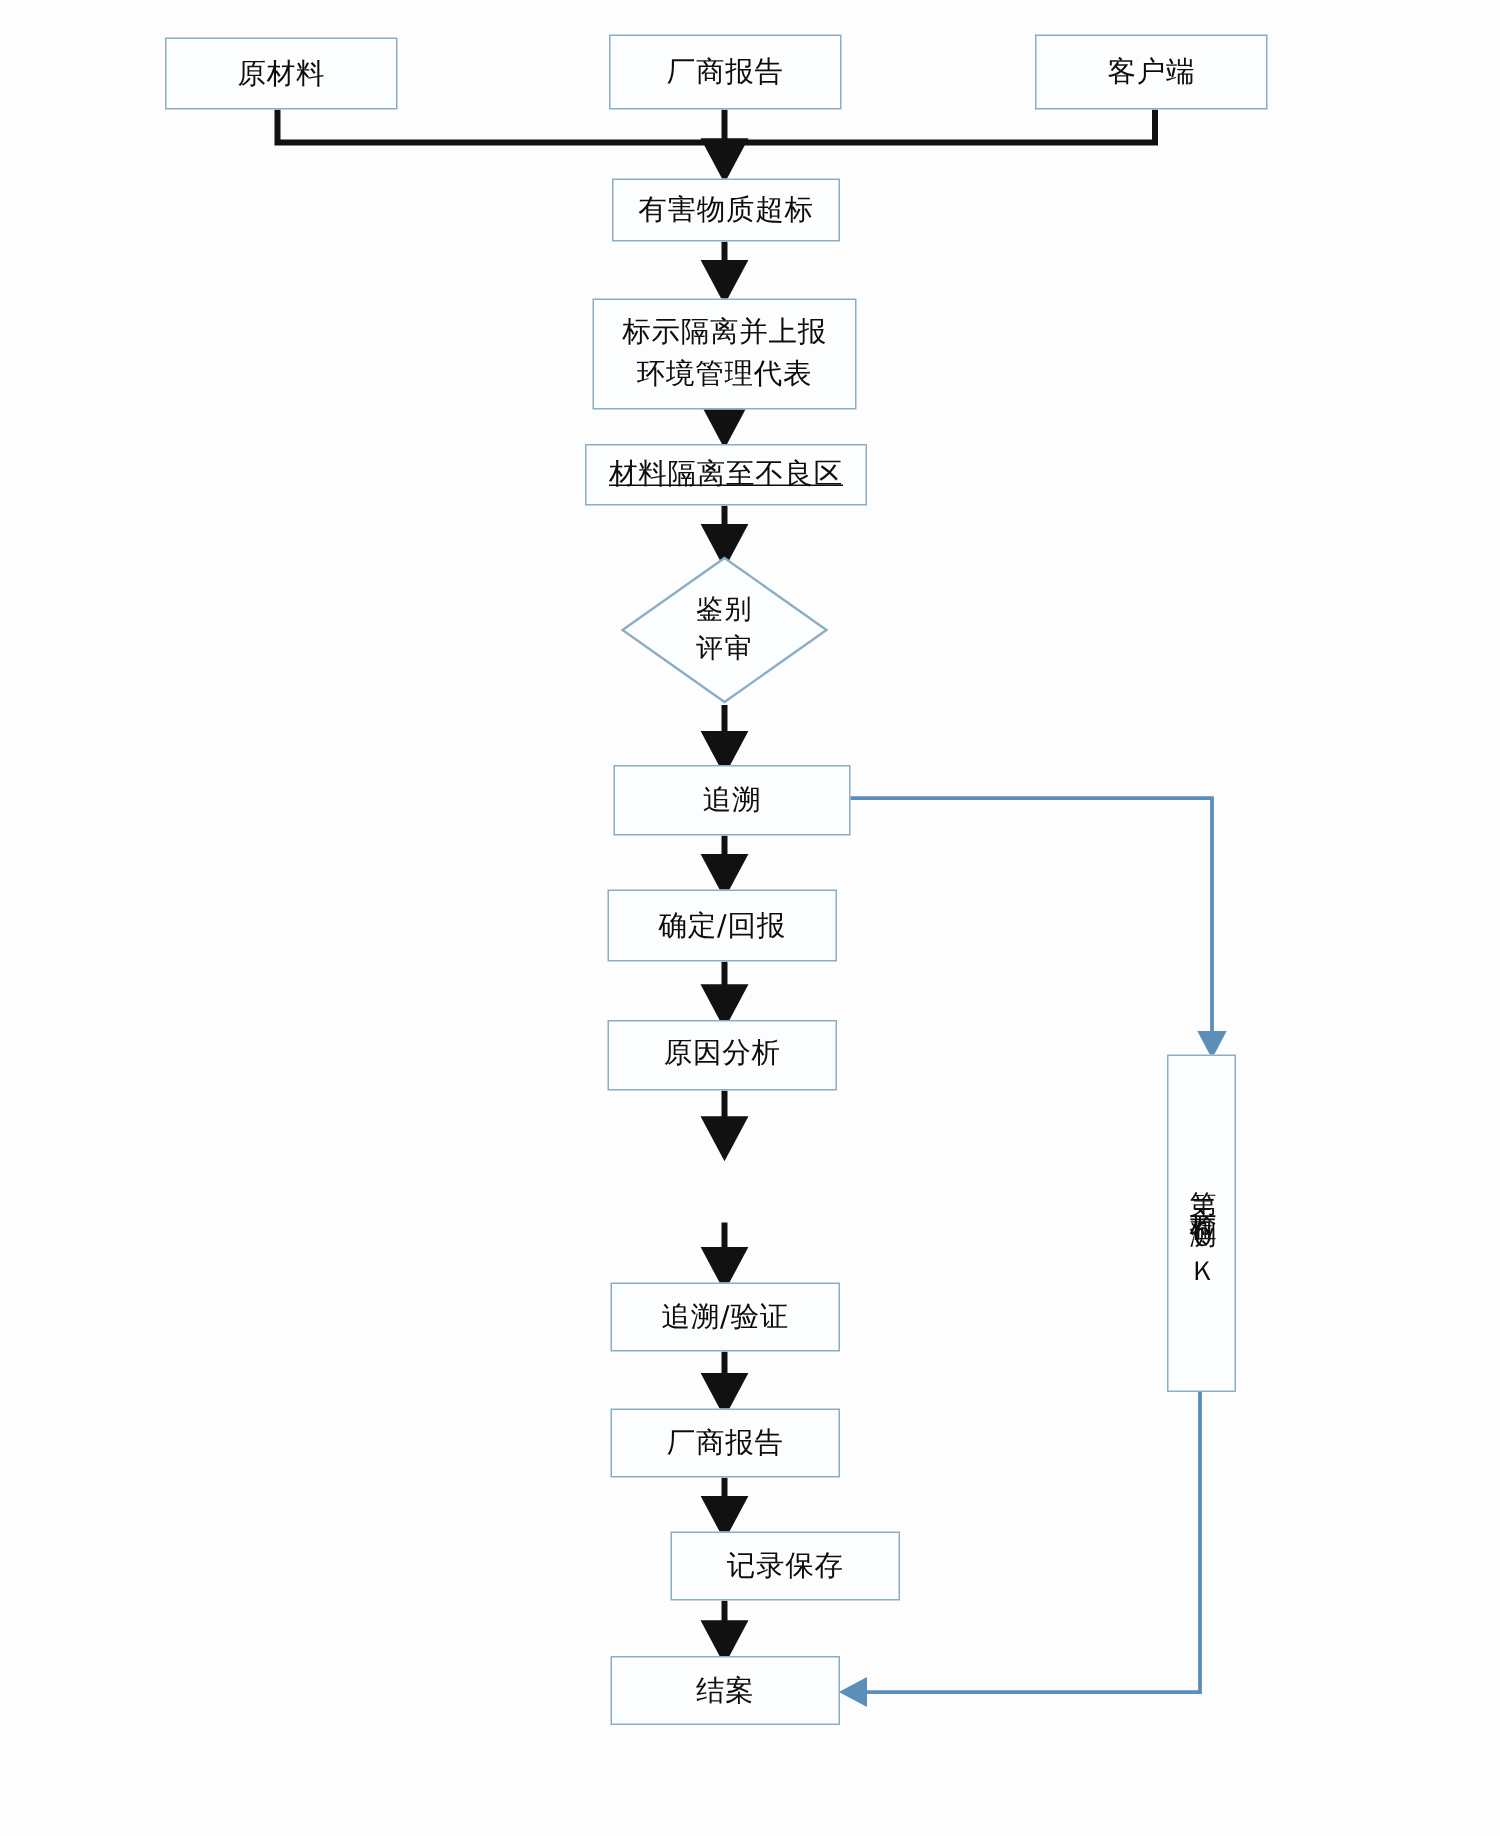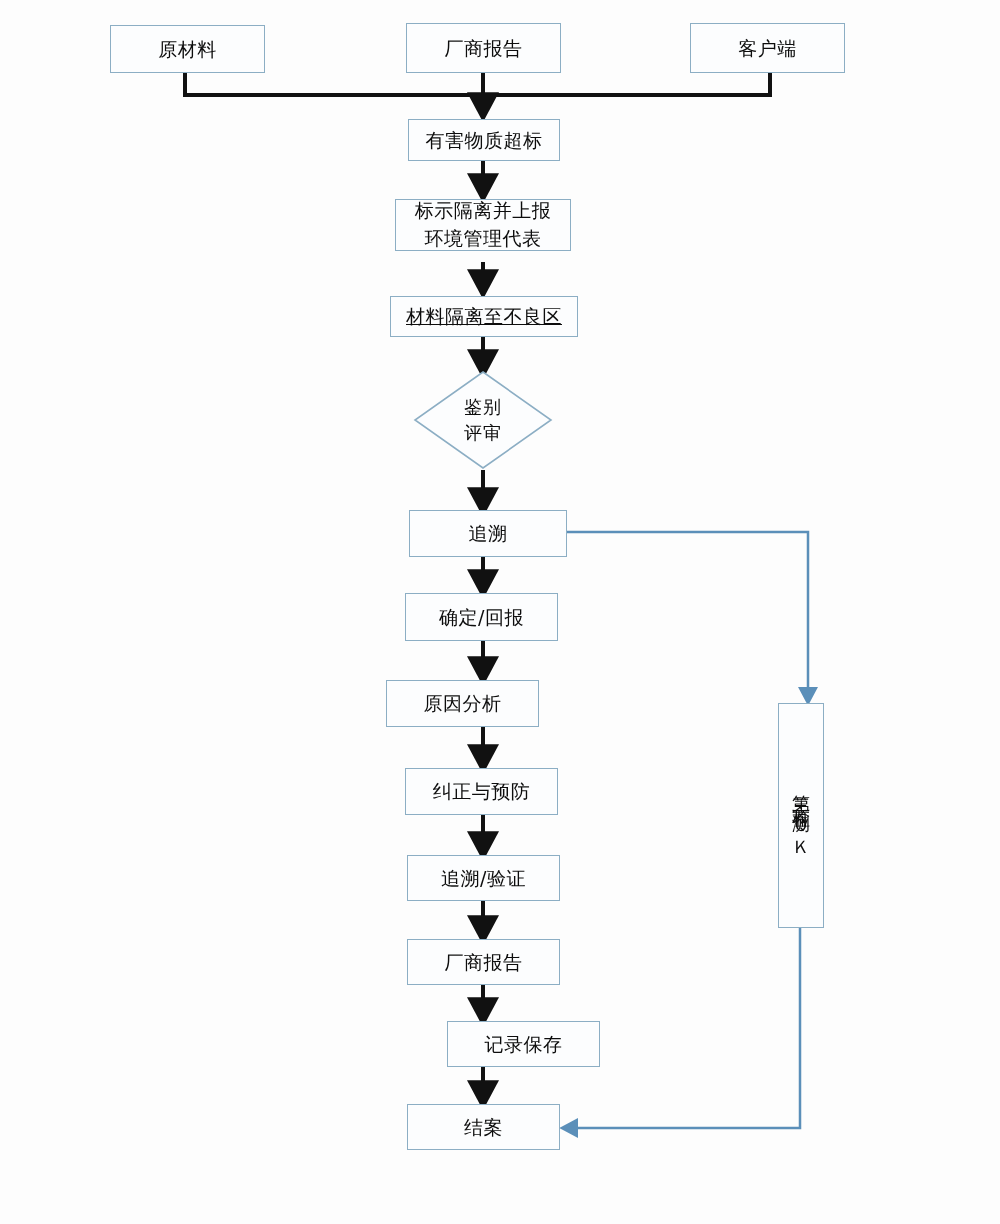--- a/index.html
+++ b/index.html
@@ -152,21 +152,21 @@
   </div>
 
   <div class="node" style="left:690px; top:23px; width:155px; height:50px;">
     <span>客户端</span>
   </div>
 
   <div class="node" style="left:408px; top:119px; width:152px; height:42px;">
     <span>有害物质超标</span>
   </div>
 
-  <div class="node two-line" style="left:395px; top:199px; width:176px; height:52px; flex-direction:column;">
+  <div class="node two-line" style="left:395px; top:199px; width:176px; height:74px; flex-direction:column;">
     <span>标示隔离并上报</span>
     <span>环境管理代表</span>
   </div>
 
   <div class="node" style="left:390px; top:296px; width:188px; height:41px;text-decoration:underline;">
     <span>材料隔离至不良区</span>
   </div>
 
   <div class="diamond-wrap" style="left:413px; top:370px; width:140px; height:100px;">
     <svg class="diamond-shape" width="140" height="100" viewBox="0 0 140 100" xmlns="http://www.w3.org/2000/svg">
@@ -179,27 +179,24 @@
   </div>
 
   <div class="node" style="left:409px; top:510px; width:158px; height:47px;">
     <span>追溯</span>
   </div>
 
   <div class="node" style="left:405px; top:593px; width:153px; height:48px;">
     <span>确定/回报</span>
   </div>
 
-  <div class="node" style="left:386px; top:680px; width:153px; height:47px;">
+  <div class="node" style="left:405px; top:680px; width:153px; height:47px;font-family:Liberation Mono, monospace;">
     <span>原因分析</span>
   </div>
 
-  <div class="node" style="left:405px; top:768px; width:153px; height:47px;">
-    <span>纠正与预防</span>
-  </div>
 
   <div class="node" style="left:407px; top:855px; width:153px; height:46px;">
     <span>追溯/验证</span>
   </div>
 
   <div class="node" style="left:407px; top:939px; width:153px; height:46px;">
     <span>厂商报告</span>
   </div>
 
   <div class="node" style="left:407px; top:1021px; width:153px; height:46px;margin-left:40px;">

